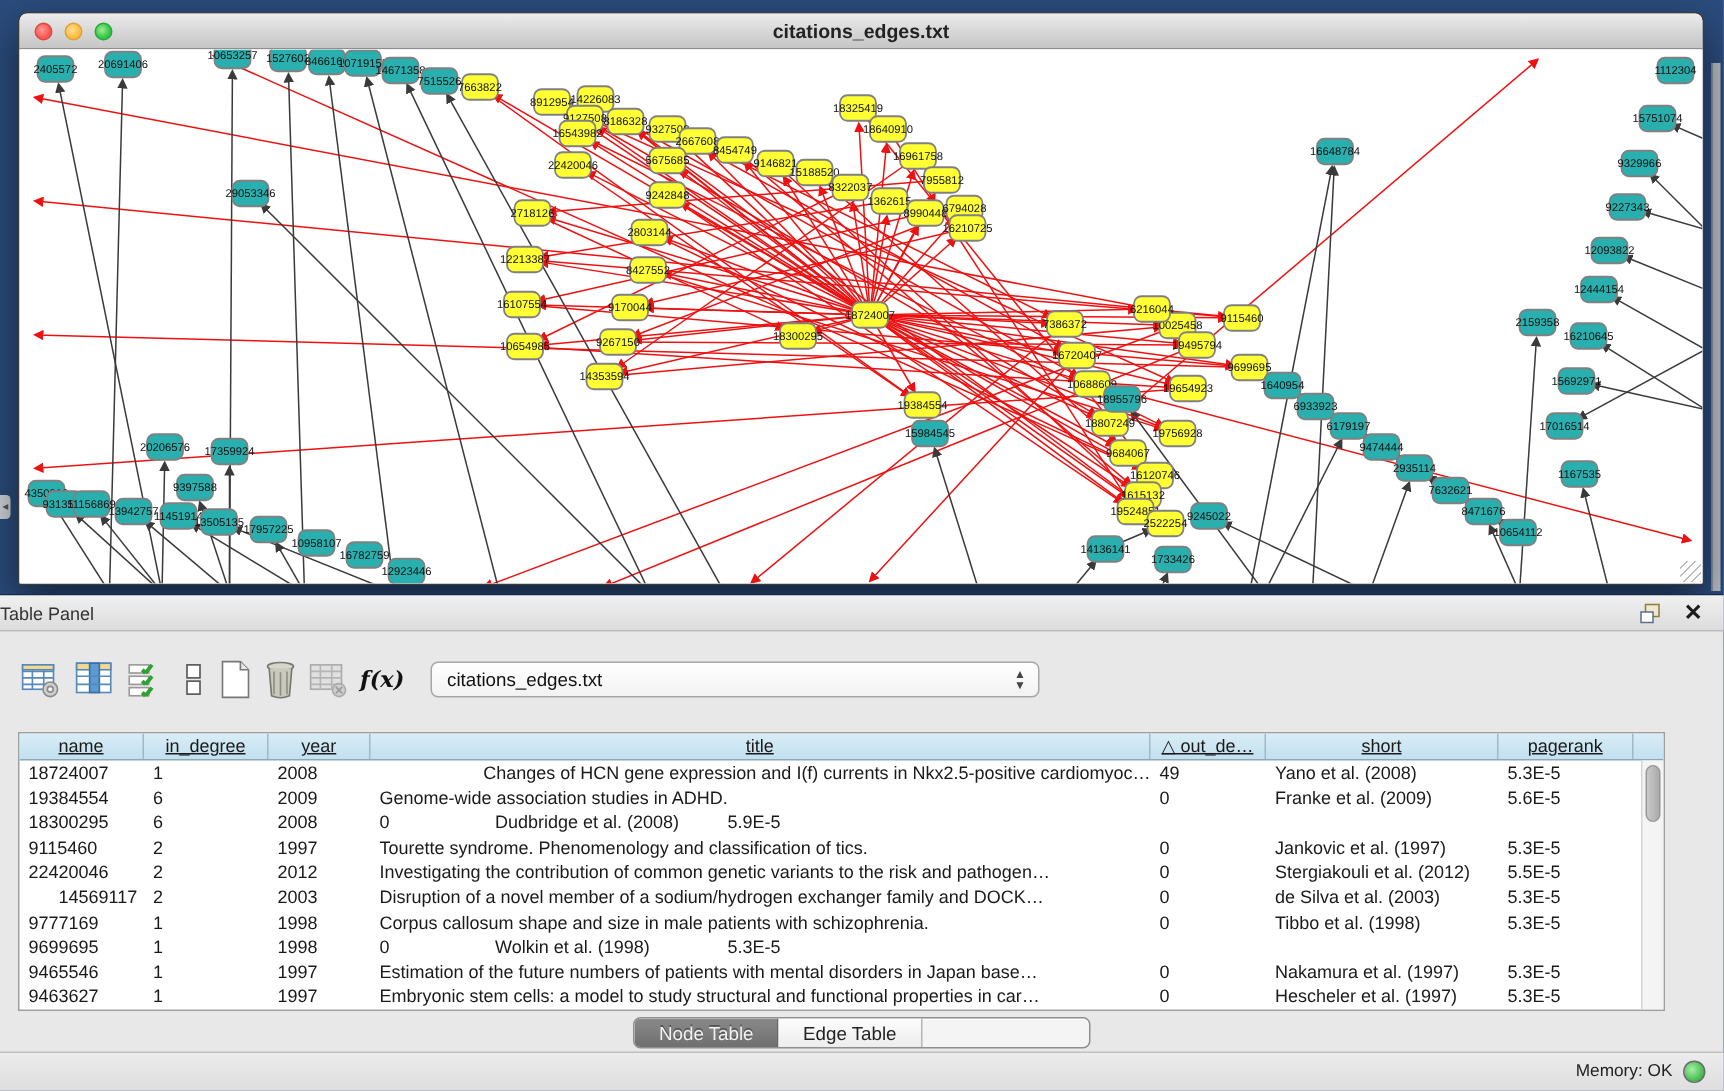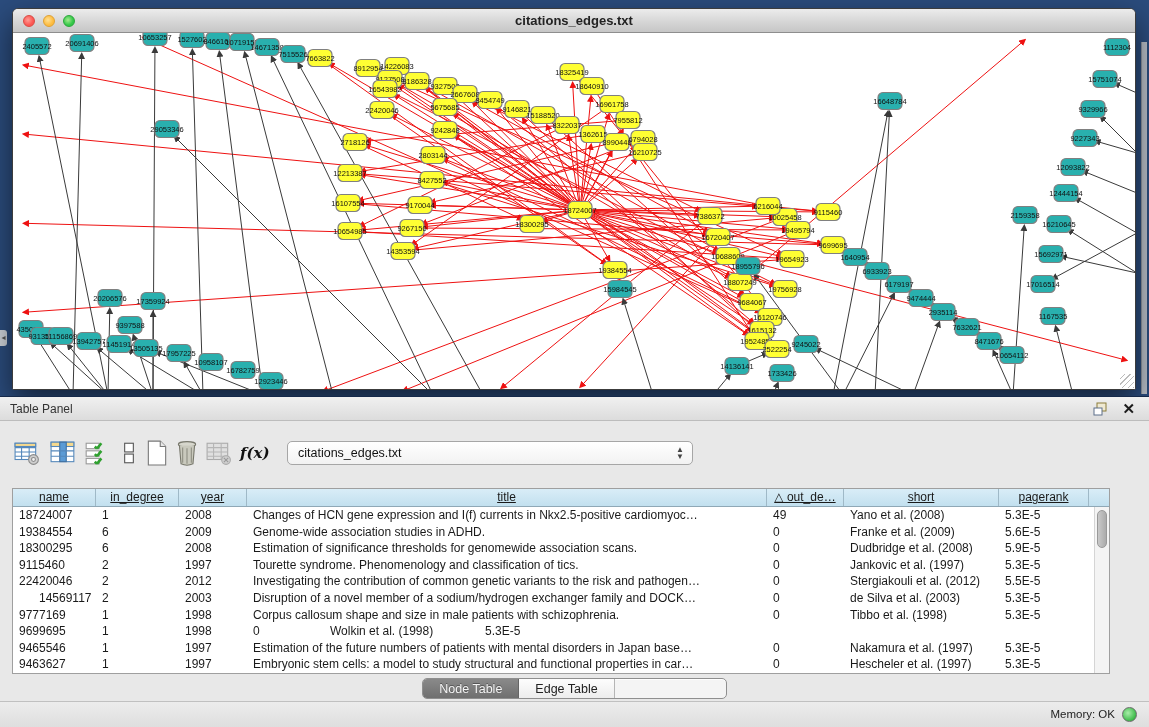--- a/index.html
+++ b/index.html
@@ -28,21 +28,21 @@
   #graph-area { position:relative; width:1122px; height:356px; overflow:hidden; background:#fff; }
   #graph-svg { position:absolute; left:0; top:0; }
   #resize-grip { position:absolute; right:1px; bottom:1px; width:14px; height:14px;
     background:repeating-linear-gradient(135deg, transparent 0 3px, #bbb 3px 4px); }
 
   
   #table-panel { position:absolute; left:0; top:396px; width:1149px; height:331px;
     background:#e8e8e8; border-top:1px solid #15294a; }
   #panel-header { height:24px; background:linear-gradient(#f0f0f0,#dcdcdc);
     border-bottom:1px solid #bcbcbc; position:relative; }
-  #panel-title { font-size:12px; color:#333; line-height:24px; padding-left:10px; }
+  #panel-title { font-size:12px; color:#333; line-height:24px; }
   #float-icon { position:absolute; right:40px; top:4px; width:16px; height:16px; }
   #close-icon { position:absolute; right:14px; top:3px; font-size:15px; font-weight:bold;
     color:#1b1b1b; line-height:18px; }
 
   #toolbar { position:absolute; left:0; top:36px; width:1149px; height:44px; }
   .tool { position:absolute; top:6px; width:26px; height:28px; text-align:center; }
   #fx-icon { font-family:"DejaVu Serif", serif; font-style:italic; font-size:15px;
     font-weight:bold; color:#111; line-height:28px; }
   #table-select { position:absolute; left:287px; top:8px; width:406px; height:24px;
     background:linear-gradient(#fff,#f2f2f2); border:1px solid #a6a6a6; border-radius:5px;
@@ -712,39 +712,38 @@
             <div class="hdr-cell" style="width: 520px;">title</div>
             <div class="hdr-cell" style="width: 77px;">△ out_de…</div>
             <div class="hdr-cell" style="width: 155px;">short</div>
             <div class="hdr-cell" style="width: 90px;">pagerank</div>
           </div>
         <div id="rows">
             <div class="row">
               <div class="cell" style="width: 83px;">18724007</div>
               <div class="cell" style="width: 83px;">1</div>
               <div class="cell" style="width: 68px;">2008</div>
-              <div class="cell" style="width: 520px;">Changes of HCN gene expression and I(f) currents in Nkx2.5-positive cardiomyoc…</div>
+              <div class="cell" style="width: 520px; text-align: right;">Changes of HCN gene expression and I(f) currents in Nkx2.5-positive cardiomyoc…</div>
               <div class="cell" style="width: 77px;">49</div>
               <div class="cell" style="width: 155px;">Yano et al. (2008)</div>
               <div class="cell" style="width: 90px;">5.3E-5</div>
             </div>
             <div class="row">
               <div class="cell" style="width: 83px;">19384554</div>
               <div class="cell" style="width: 83px;">6</div>
               <div class="cell" style="width: 68px;">2009</div>
               <div class="cell" style="width: 520px;">Genome-wide association studies in ADHD.</div>
               <div class="cell" style="width: 77px;">0</div>
               <div class="cell" style="width: 155px;">Franke et al. (2009)</div>
               <div class="cell" style="width: 90px;">5.6E-5</div>
             </div>
             <div class="row">
               <div class="cell" style="width: 83px;">18300295</div>
               <div class="cell" style="width: 83px;">6</div>
               <div class="cell" style="width: 68px;">2008</div>
-              <div class="cell" style="width: 520px;">Estimation of significance thresholds for genomewide association scans.</div>
               <div class="cell" style="width: 77px;">0</div>
               <div class="cell" style="width: 155px;">Dudbridge et al. (2008)</div>
               <div class="cell" style="width: 90px;">5.9E-5</div>
             </div>
             <div class="row">
               <div class="cell" style="width: 83px;">9115460</div>
               <div class="cell" style="width: 83px;">2</div>
               <div class="cell" style="width: 68px;">1997</div>
               <div class="cell" style="width: 520px;">Tourette syndrome. Phenomenology and classification of tics.</div>
               <div class="cell" style="width: 77px;">0</div>

